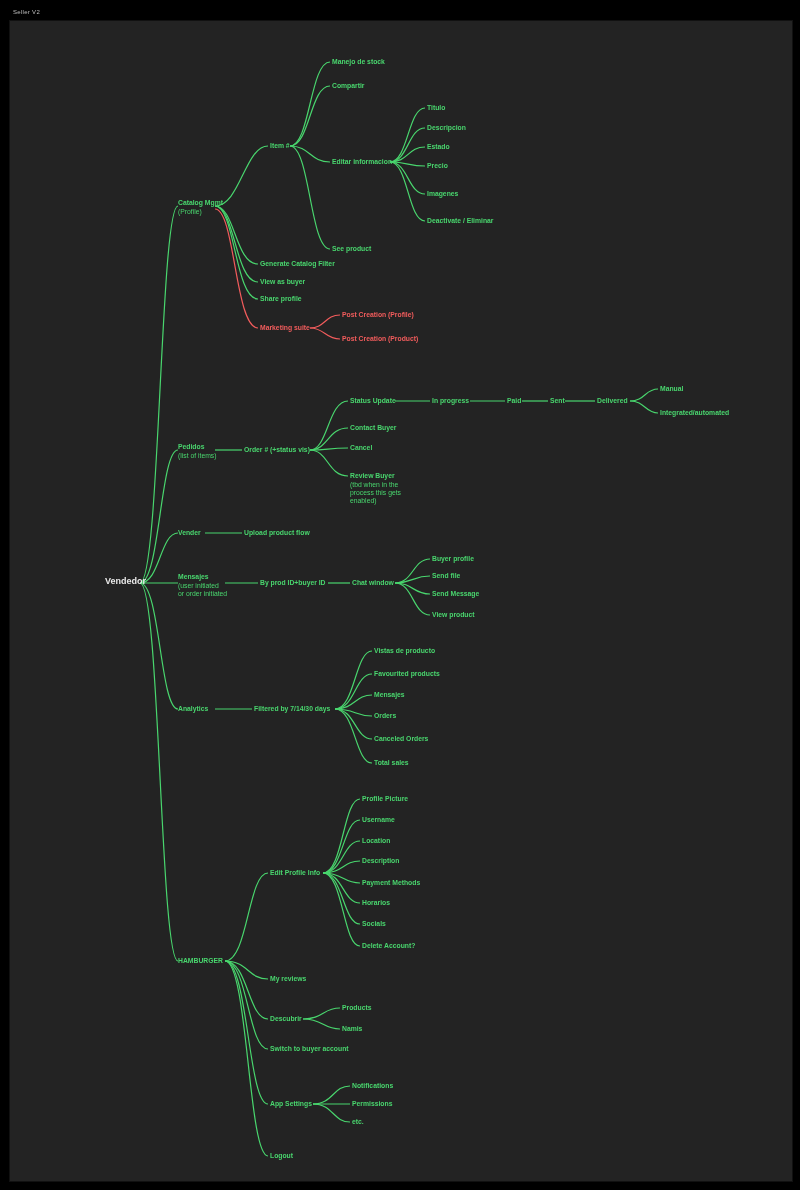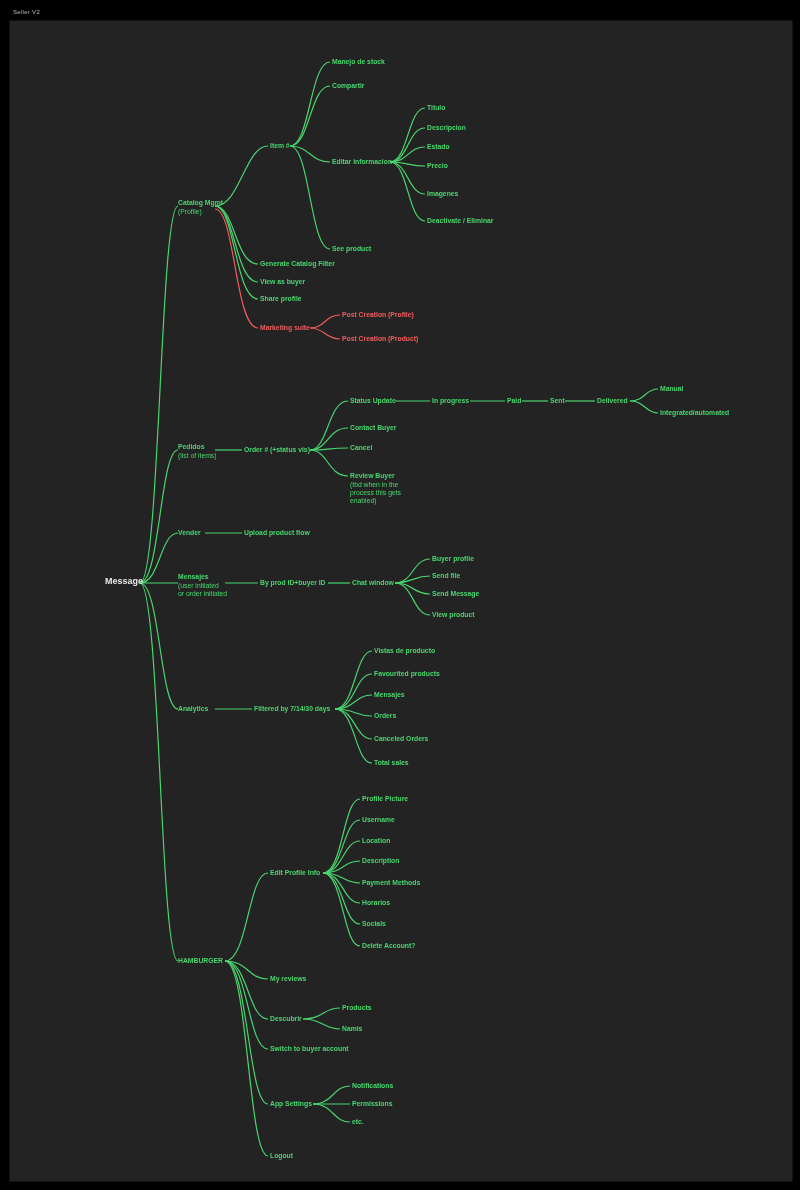--- a/index.html
+++ b/index.html
@@ -103,21 +103,21 @@
     <path d="M303 1083 C323 1083 323 1101 340 1101"></path>
   </g>
   <g fill="none" stroke="#f25c5c" stroke-width="1.2">
 
     <path d="M205 188 C225 188 225 307 248 307"></path>
     <path d="M300 307 C315 307 315 294 330 294"></path>
     <path d="M300 307 C315 307 315 318 330 318"></path>
   </g>
 </svg>
 
-<div class="lbl w root" style="left:95px;top:556px;"><span>Message</span></div>
+<div class="lbl w root" style="left:95px;top:556px;"><span>Vendedor</span></div>
 
 <div class="lbl g" style="left:168px;top:178px;"><span>Catalog Mgmt</span></div>
 <div class="sub g" style="left:168px;top:187px;"><span>(Profile)</span></div>
 <div class="lbl g" style="left:260px;top:121px;"><span>Item #</span></div>
 <div class="lbl g" style="left:322px;top:37px;"><span>Manejo de stock</span></div>
 <div class="lbl g" style="left:322px;top:61px;"><span>Compartir</span></div>
 <div class="lbl g" style="left:322px;top:137px;"><span>Editar informacion</span></div>
 <div class="lbl g" style="left:322px;top:224px;"><span>See product</span></div>
 <div class="lbl g" style="left:417px;top:83px;"><span>Titulo</span></div>
 <div class="lbl g" style="left:417px;top:103px;"><span>Descripcion</span></div>

